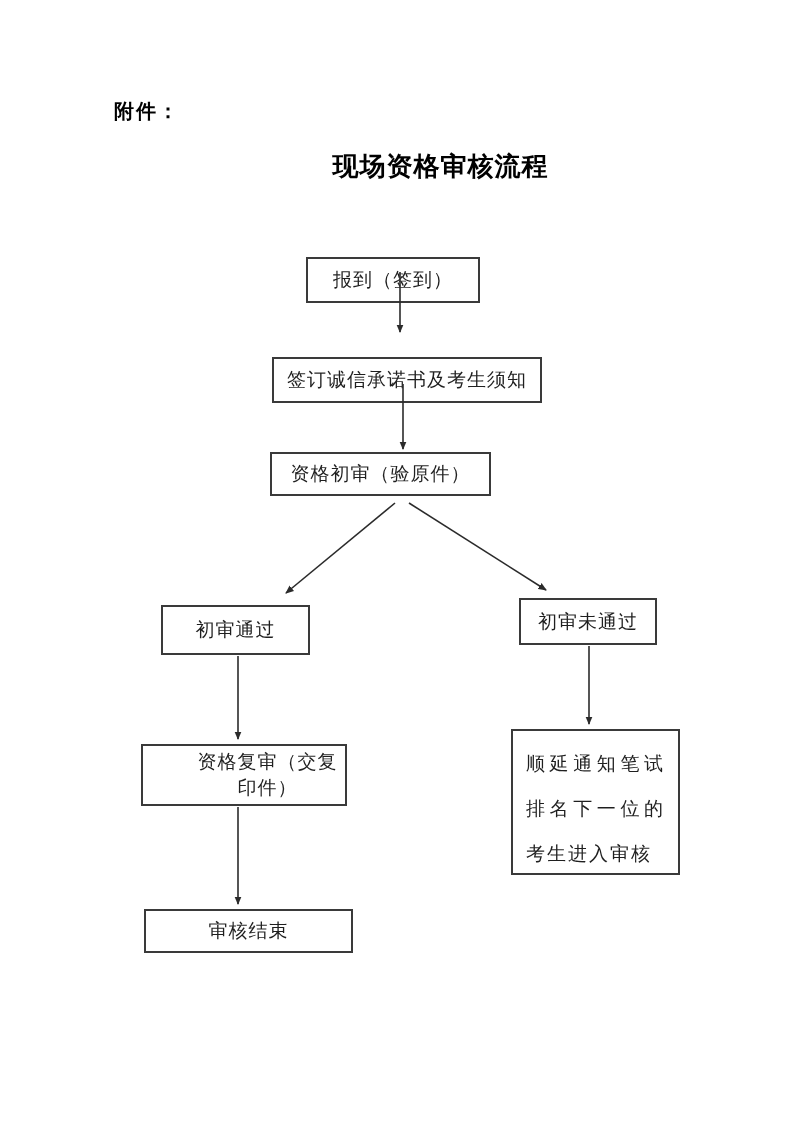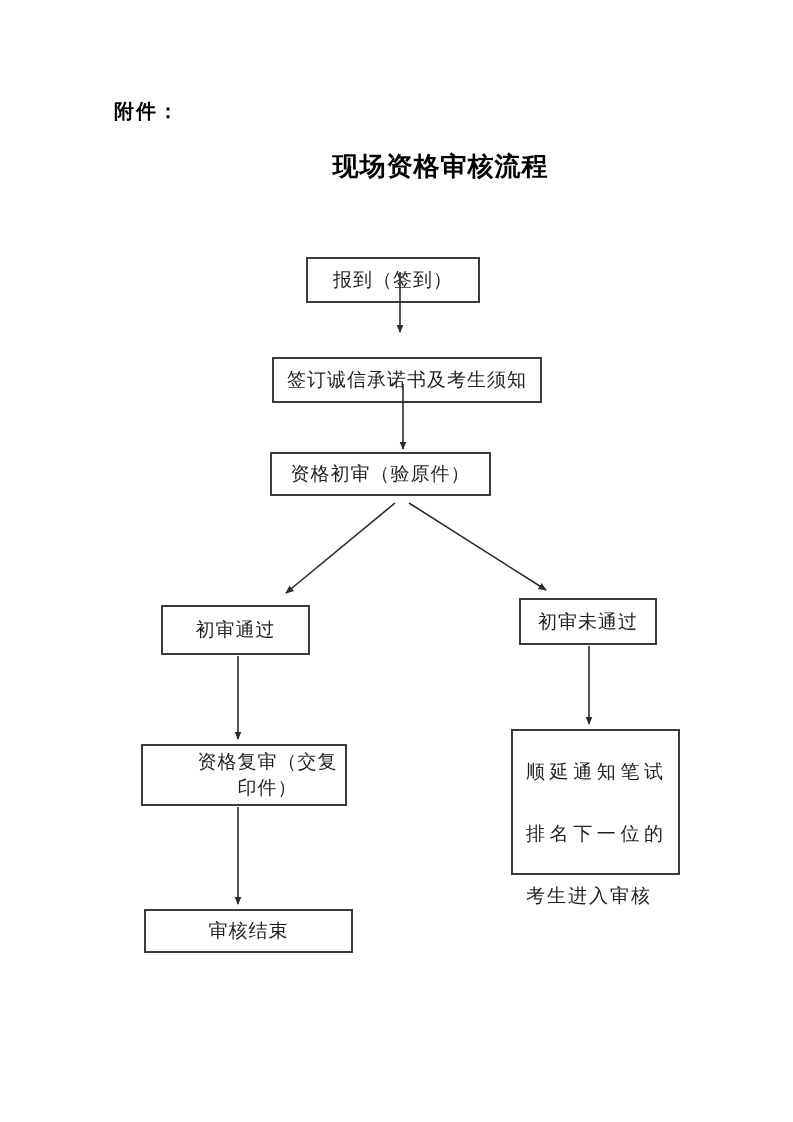--- a/index.html
+++ b/index.html
@@ -56,21 +56,21 @@
   .node-commitment     { left: 272px; top: 337px; width: 270px; height: 46px; margin-top: 20px; }
   .node-initial-review { left: 270px; top: 452px; width: 221px; height: 44px; }
   .node-pass           { left: 161px; top: 605px; width: 149px; height: 50px; }
   .node-fail           { left: 519px; top: 598px; width: 138px; height: 47px; }
   .node-recheck        { left: 141px; top: 744px; width: 206px; height: 62px; padding-left: 47px; }
   .node-next-candidate {
     left: 511px; top: 729px; width: 169px; height: 146px;
     display: block;
     text-align: justify;
     padding: 10px 13px 0 13px;
-    line-height: 62px;
+    line-height: 45px;
     letter-spacing: 2px;
   }
   .node-end            { left: 144px; top: 909px; width: 209px; height: 44px; }
   .arrow-layer {
     position: absolute;
     left: 0;
     top: 0;
     width: 793px;
     height: 1122px;
     pointer-events: none;

